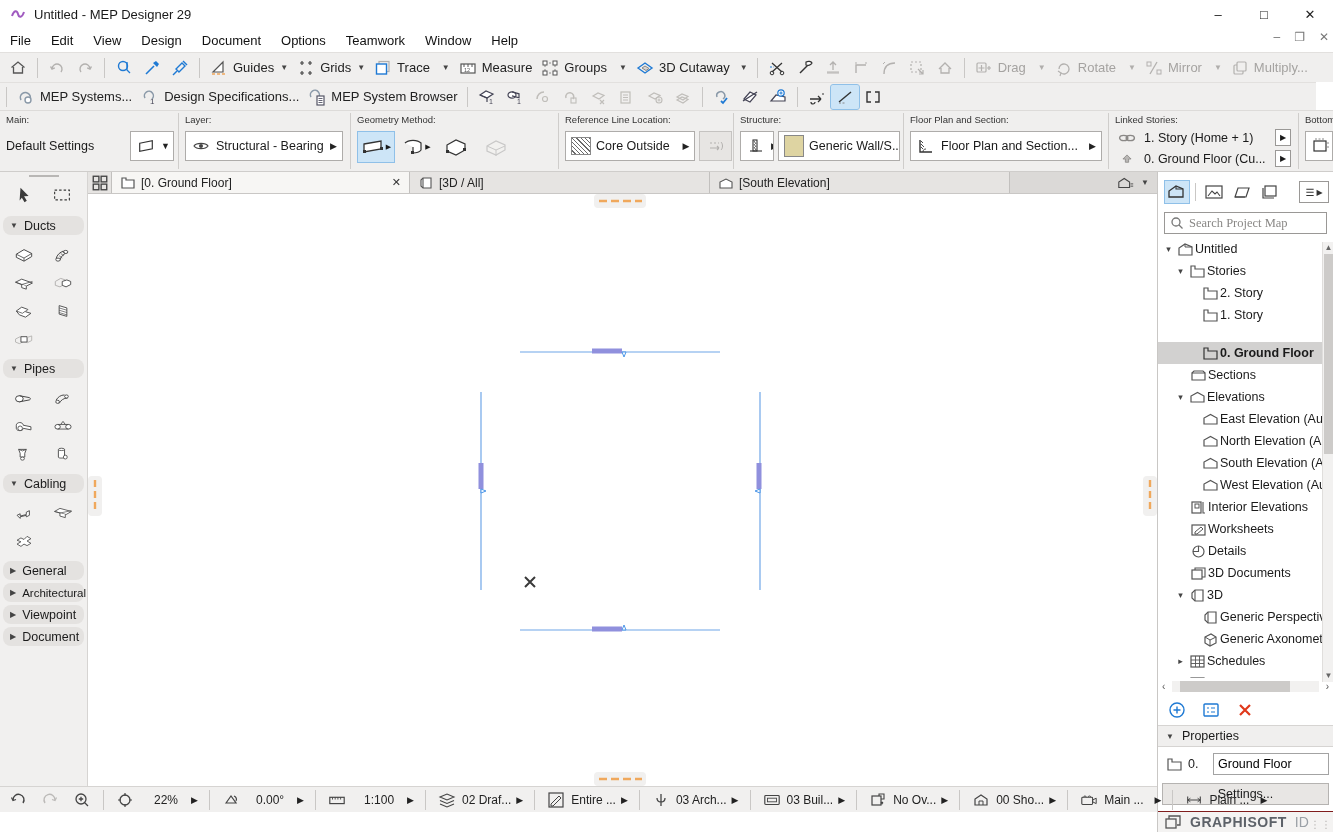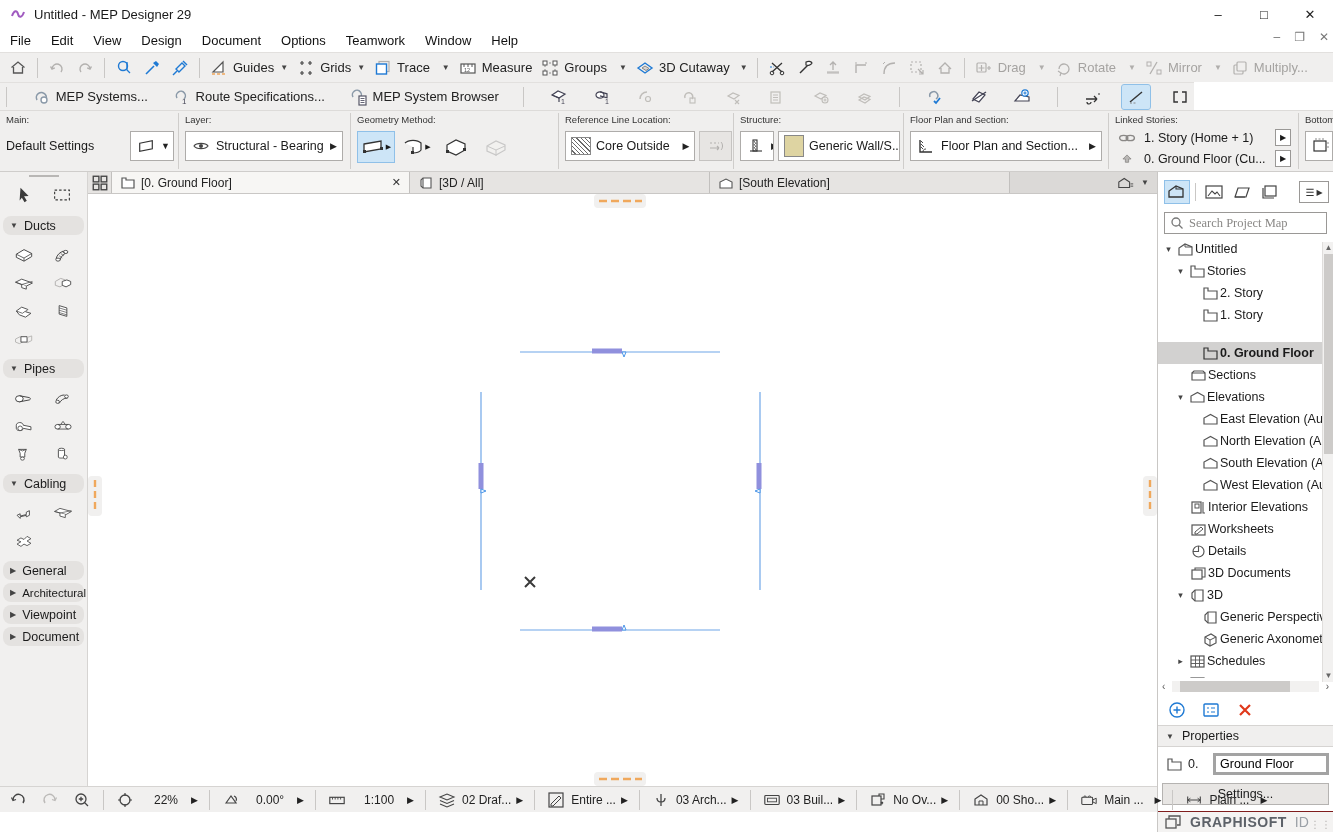--- a/index.html
+++ b/index.html
@@ -14,21 +14,21 @@
   .winbtns { position:absolute; right:0; top:0; height:28px; display:flex; }
   .winbtn { width:46px; height:28px; display:flex; align-items:center; justify-content:center; font-size:13px; color:#222; }
   
   #menubar { left:0; top:28px; width:1333px; height:24px; background:#fff; display:flex; align-items:center; }
   .menu-item { font-size:13px; padding:3px 10px; color:#111; }
   .mdibtns { position:absolute; right:4px; top:30px; display:flex; gap:14px; color:#777; font-size:12px; }
 
   
   .toolbar { background:#f0efee; display:flex; align-items:center; border-top:1px solid #e2e0de; }
   #toolbar1 { left:0; top:52px; width:1333px; height:30px; }
-  #toolbar2 { left:0; top:82px; width:1194px; height:28px;justify-content:space-between; }
+  #toolbar2 { left:0; top:82px; width:1316px; height:28px; }
   .vsep { width:1px; height:20px; background:#c9c7c5; margin:0 5px; flex:0 0 auto; }
   .tbtn { display:flex; align-items:center; gap:4px; padding:2px 4px; border-radius:2px; font-size:13px; color:#222; flex:0 0 auto; }
   .tbtn.disabled { color:#a5a3a1; }
   .tbtn.selected { background:#cde5f7; outline:1px solid #8fc0e8; }
   .icon { display:inline-flex; width:20px; height:20px; align-items:center; justify-content:center; flex:0 0 auto; }
   .icon svg { width:18px; height:18px; }
   .caret { font-size:8px; color:#444; margin-left:2px; }
   .caret.dis { color:#b0aeac; }
 
   
@@ -91,21 +91,21 @@
   #tree-vscroll { position:absolute; right:0; top:70px; width:11px; height:440px; background:#f2f1f0; border-left:1px solid #e0dedc; }
   #tree-vscroll .thumb { position:absolute; left:1px; width:9px; top:12px; height:200px; background:#cdcbc9; }
   .scroll-arrow { position:absolute; left:0; width:11px; height:12px; font-size:8px; color:#666; text-align:center; line-height:12px; }
   #hscroll { margin:2px 4px 0; height:13px; display:flex; align-items:center; }
   #hscroll .harrow { font-size:10px; color:#555; width:10px; }
   #hscroll .htrack { flex:1; height:11px; background:#f2f1f0; position:relative; }
   #hscroll .hthumb { position:absolute; left:8px; top:0; width:110px; height:11px; background:#cdcbc9; }
   #rp-actions { display:flex; align-items:center; gap:16px; padding:8px 0 6px 10px; }
   #rp-props-header { background:#f0efee; border-top:1px solid #d6d4d2; border-bottom:1px solid #d6d4d2; height:22px; display:flex; align-items:center; gap:8px; padding:0 8px; font-size:12.5px; }
   #rp-story-row { display:flex; align-items:center; gap:4px; padding:6px 4px 4px 6px; font-size:12.5px; }
-  #rp-story-row input { width:116px; height:22px; border:3px solid #a3a3a3; font-size:12.5px; padding:0 4px; font-family:"Liberation Sans",sans-serif; }
+  #rp-story-row input { width:116px; height:22px; border:1px solid #a3a3a3; font-size:12.5px; padding:0 4px; font-family:"Liberation Sans",sans-serif; }
   #rp-settings { margin:4px 4px; height:22px; background:#e8e6e4; border:1px solid #b5b3b1; display:flex; align-items:center; justify-content:center; font-size:12.5px; }
   #rp-brand { position:absolute; left:0; bottom:0; width:176px; height:21px; background:#f4f3f2; border-top:1px solid #7f1d1d; display:flex; align-items:center; gap:8px; padding:0 6px; }
   #rp-brand .gs { font-size:14px; font-weight:bold; color:#5d6269; letter-spacing:.5px; }
   #rp-brand .id { font-size:14px; color:#9aa0a6; font-weight:normal; }
 
   
   #bottombar { left:0; top:786px; width:1157px; height:26px; background:#f1f0ef; border-top:1px solid #d6d4d2; display:flex; align-items:center; font-size:12px; }
   .bb-item { display:flex; align-items:center; gap:5px; padding:0 6px; white-space:nowrap; color:#222; }
   .bb-item .arr { font-size:9px; }
   #statusbar { left:0; top:812px; width:1157px; height:20px; background:#fafafa; display:flex; align-items:center; padding-left:4px; font-size:12.5px; color:#111; }
@@ -374,21 +374,21 @@
         </span>
       <span>MEP Systems...</span>
     </div>
     <div class="tbtn">
       <span class="icon">
           <svg viewBox="0 0 18 18">
             <path d="M4 10a4.5 4.5 0 1 1 7 1" fill="none" stroke="#8a99a8" stroke-width="1.5"></path>
             <text x="9" y="16" font-size="8" fill="#445">1</text>
           </svg>
         </span>
-      <span>Route Specifications...</span>
+      <span>Design Specifications...</span>
     </div>
     <div class="tbtn">
       <span class="icon">
           <svg viewBox="0 0 18 18">
             <path d="M3 9a4.5 4.5 0 1 1 7 1" fill="none" stroke="#8a99a8" stroke-width="1.5"></path>
             <rect x="9" y="8" width="7" height="9" fill="#fff" stroke="#556" stroke-width="1.2"></rect>
             <path d="M10.5 10.5h4m-4 2h4m-4 2h4" stroke="#556" stroke-width=".9"></path>
           </svg>
         </span>
       <span>MEP System Browser</span>

